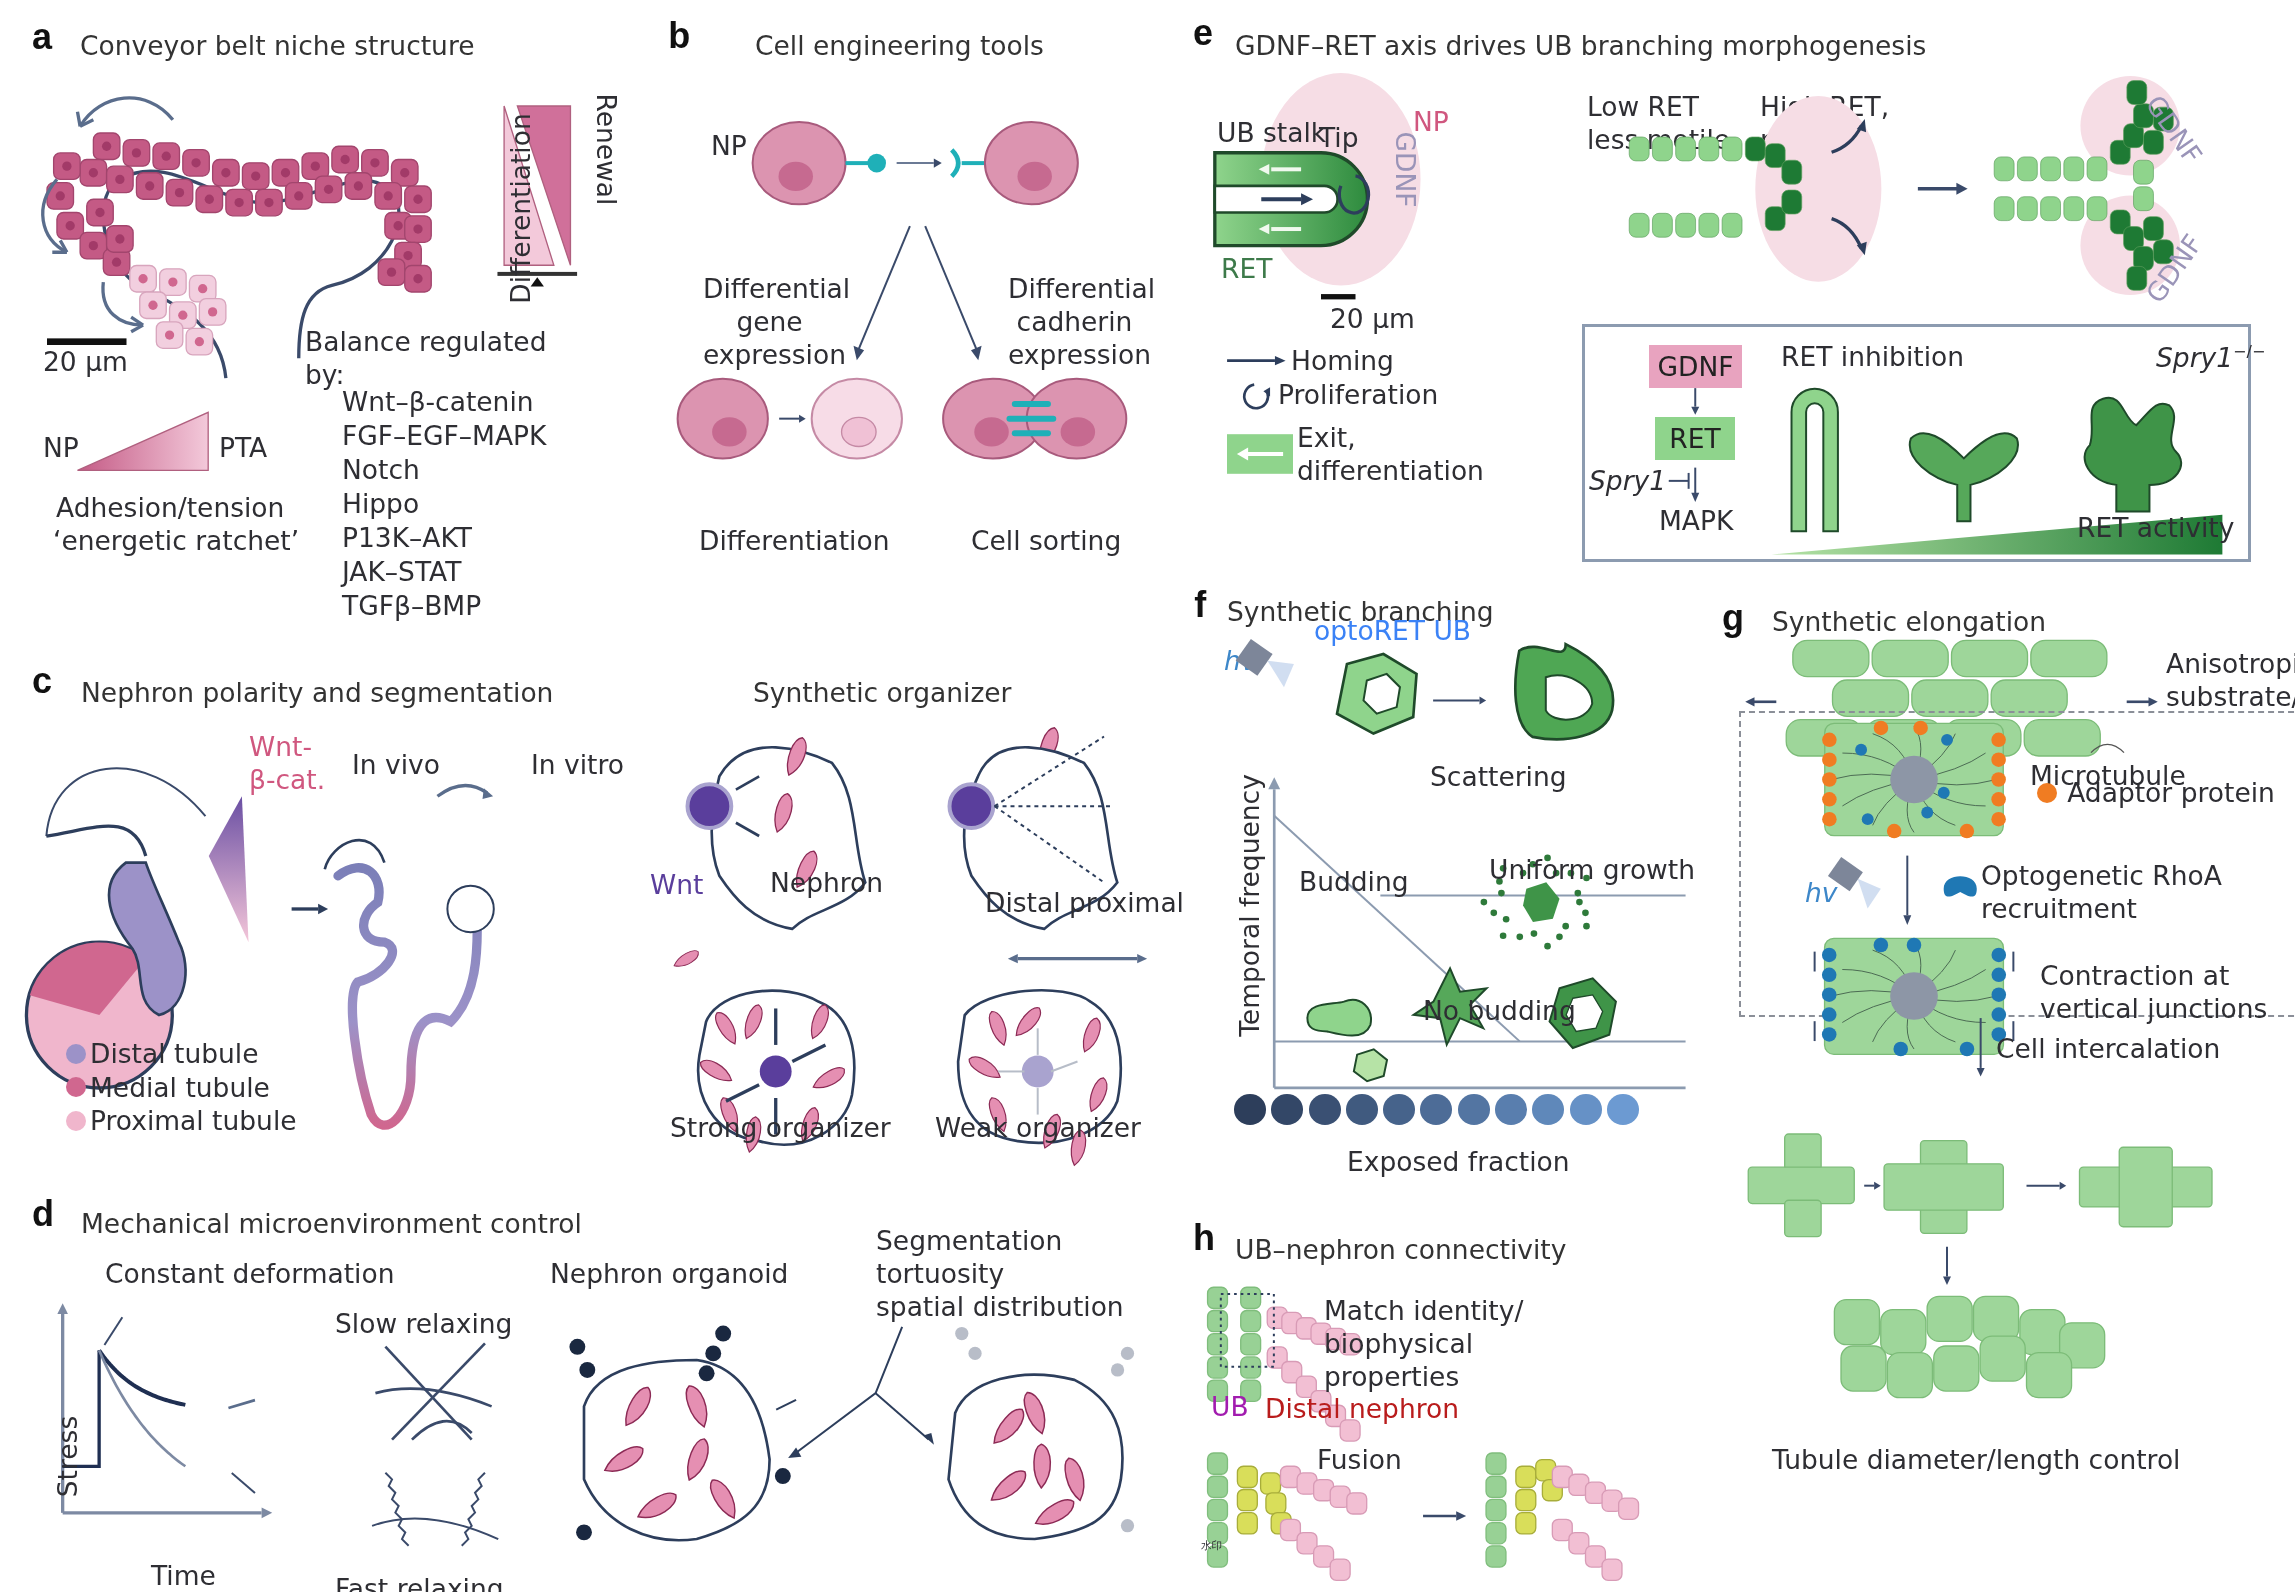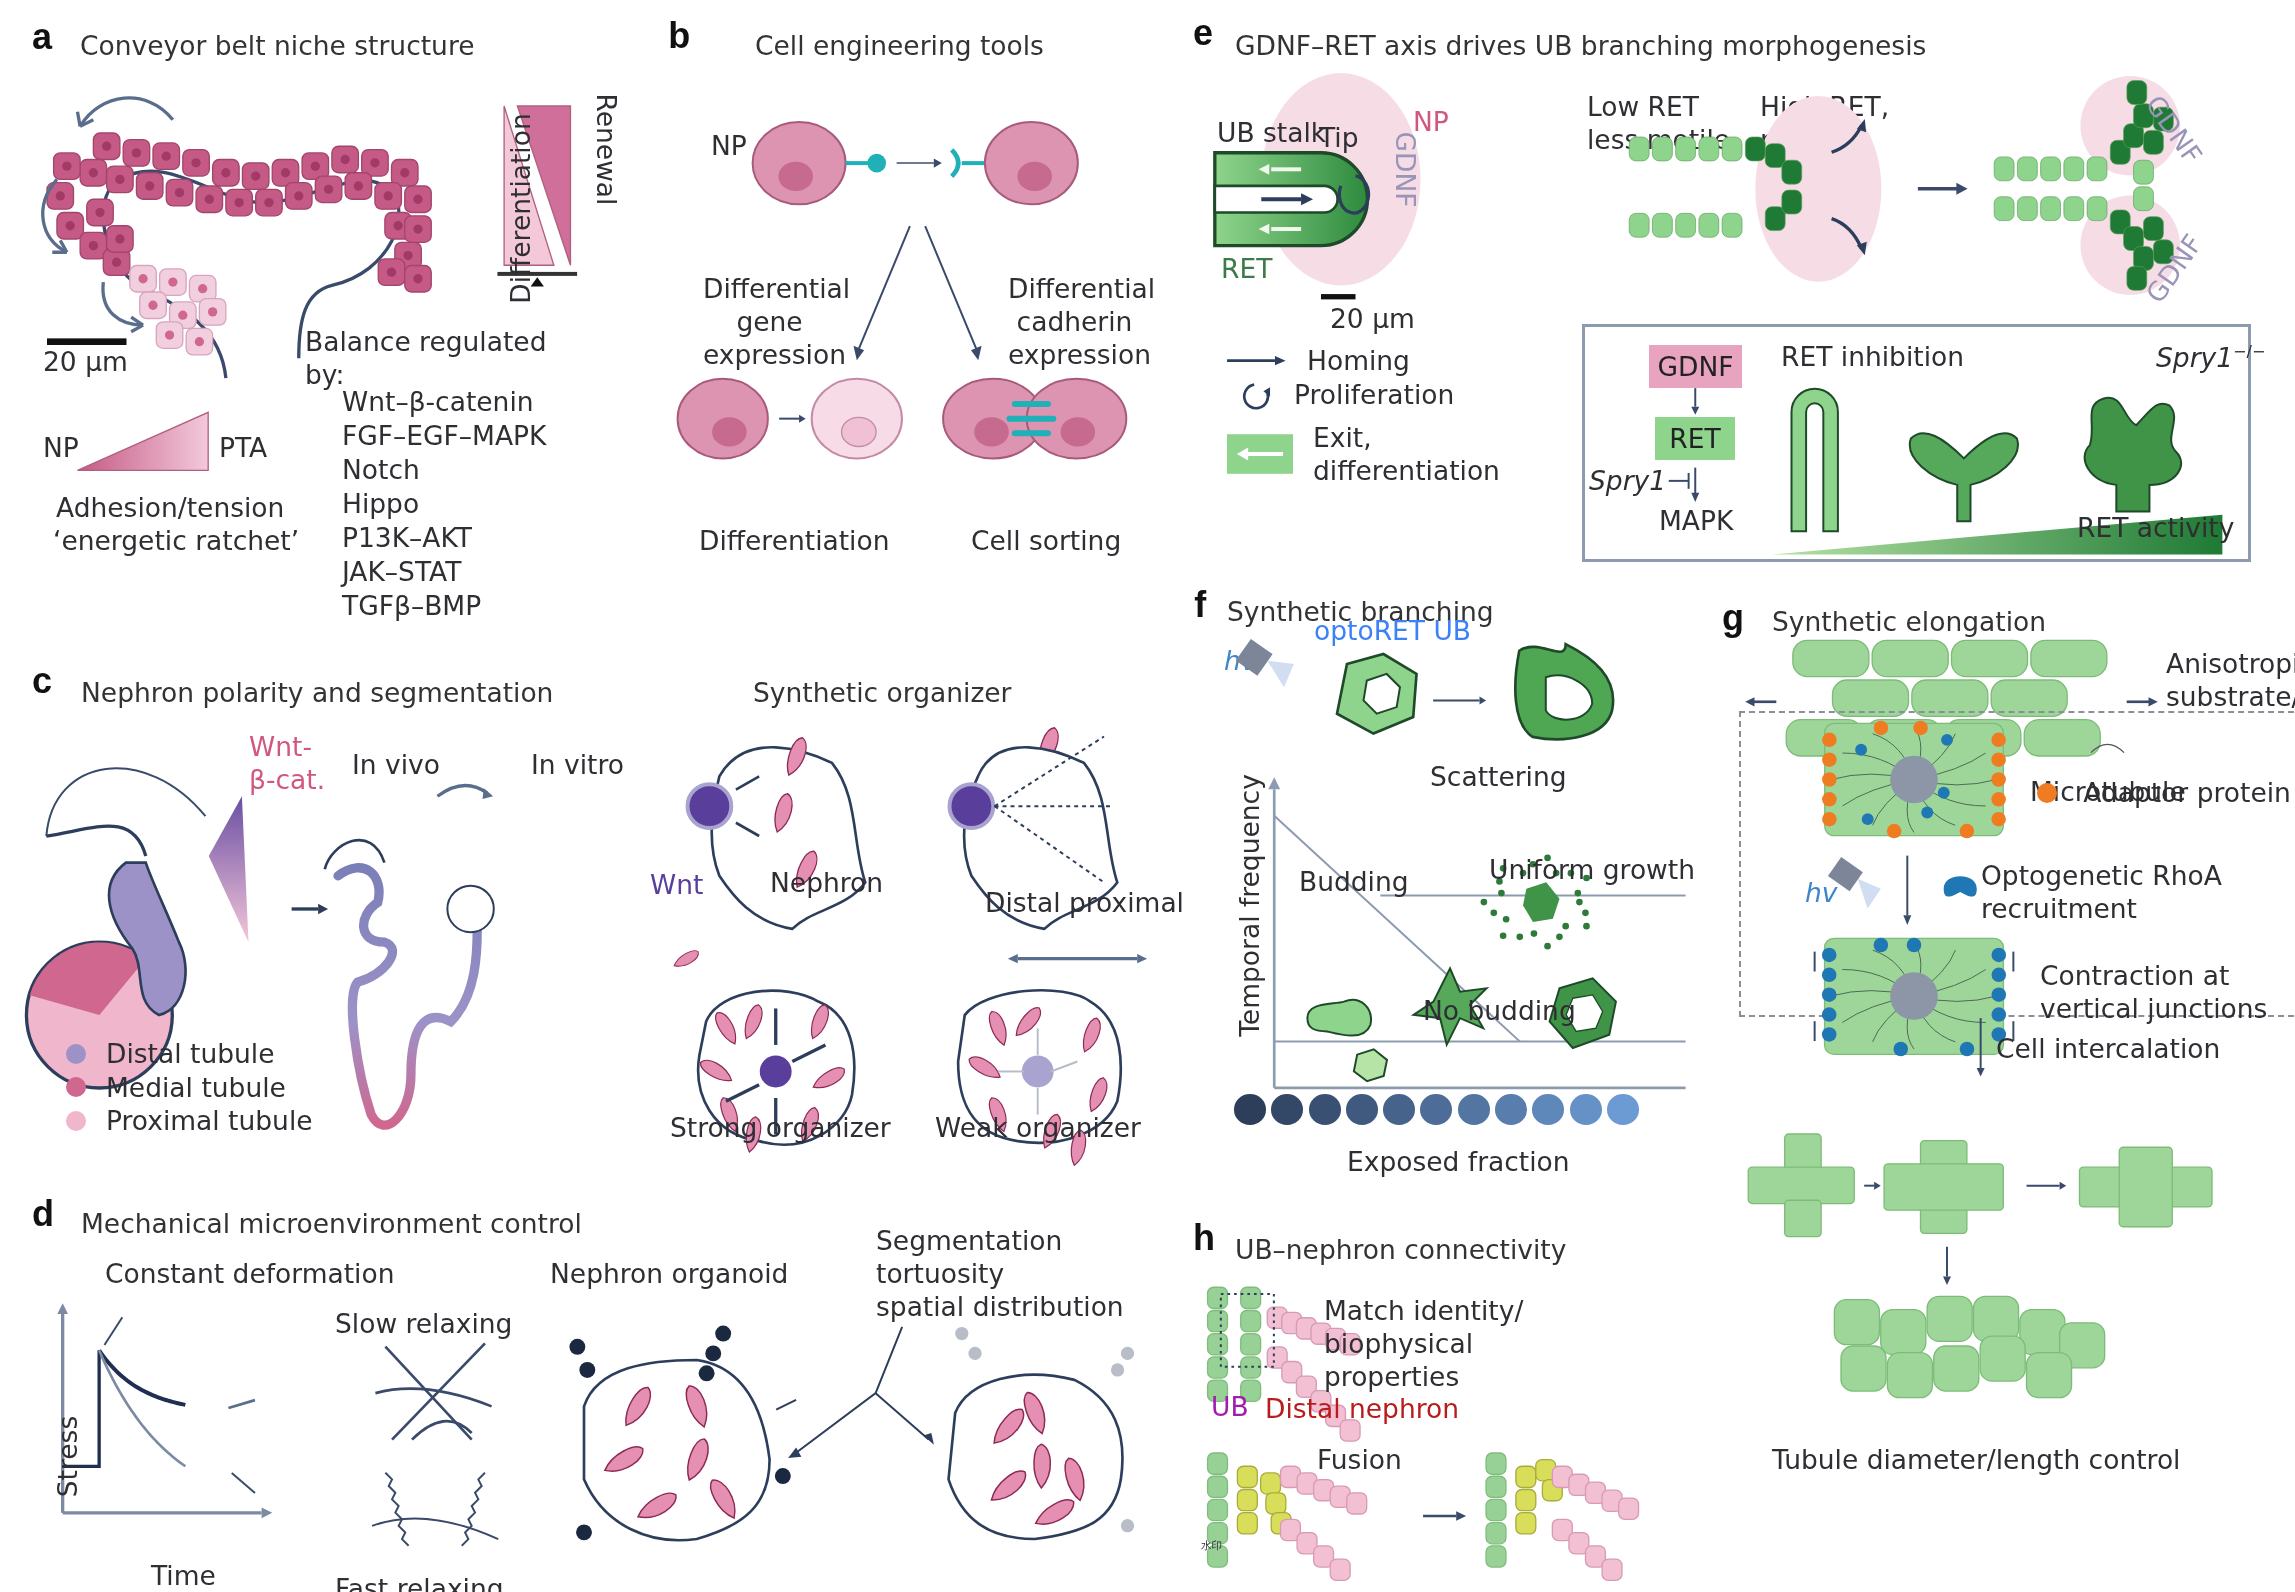--- a/index.html
+++ b/index.html
@@ -4,21 +4,21 @@
 <style>
   html,body{margin:0;padding:0;background:#ffffff;}
   body{width:2295px;height:1592px;position:relative;overflow:hidden;font-family:"DejaVu Sans",sans-serif;color:#2a2a2e;}
   .panel{position:absolute;}
   .plabel{position:absolute;font-family:"Liberation Sans",sans-serif;font-weight:bold;font-size:36px;color:#111;}
   .ptitle{position:absolute;font-size:26.5px;color:#333;white-space:nowrap;}
   .t{position:absolute;font-size:26.5px;color:#2e2e33;white-space:nowrap;line-height:33px;}
   .tc{text-align:center;}
   svg{position:absolute;overflow:visible;}
   .list div{font-size:26.5px;line-height:34px;color:#2e2e33;}
-  .legend-row{position:absolute;display:flex;align-items:center;gap:20px;font-size:26.5px;color:#2e2e33;white-space:nowrap;}
+  .legend-row{position:absolute;display:flex;align-items:center;gap:4px;font-size:26.5px;color:#2e2e33;white-space:nowrap;}
   .dot{width:20px;height:20px;border-radius:50%;display:inline-block;}
   .italic{font-style:italic;}
   .boxed{position:absolute;border:3.3px solid #8c9bb0;}
   .dashed{position:absolute;border:2.7px dashed #8b8f98;}
   .tag{position:absolute;display:flex;align-items:center;justify-content:center;font-size:26.5px;color:#222;}
 </style>
 </head>
 <body>
 
 <div class="panel" style="left:0;top:0;width:663px;height:637px;">

